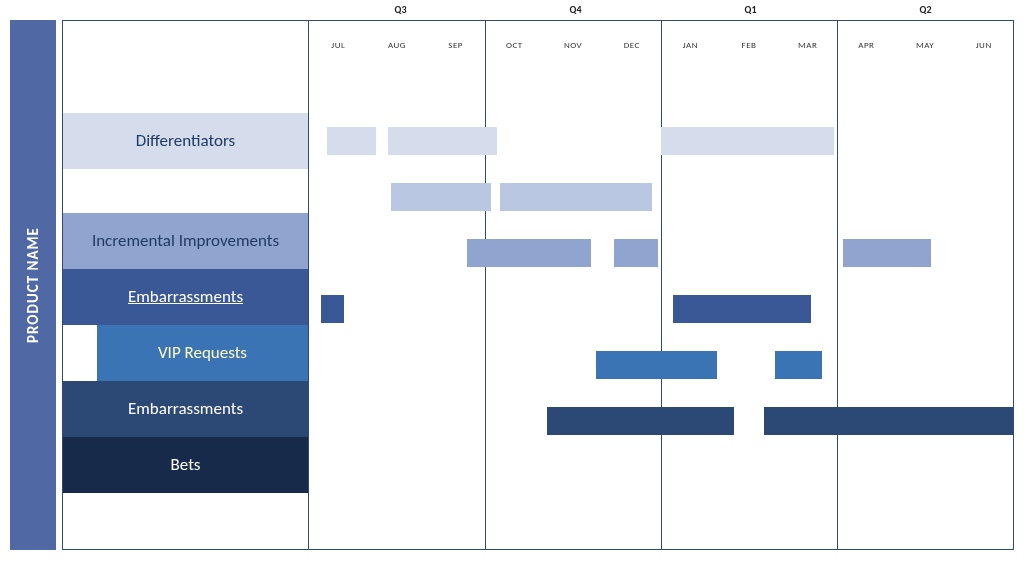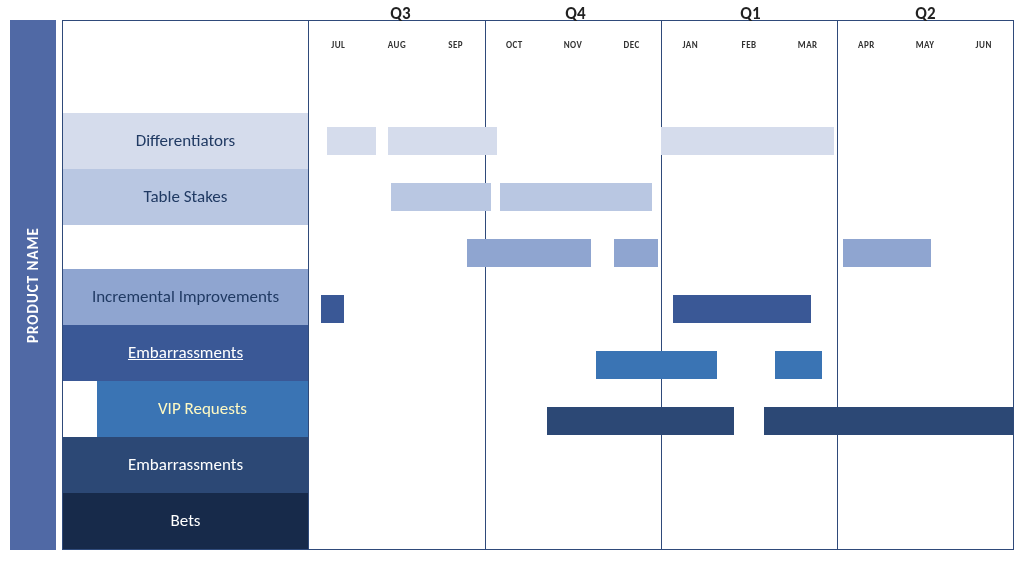--- a/index.html
+++ b/index.html
@@ -41,21 +41,21 @@
     position: absolute;
     top: -18px;
     left: 250px;
     right: 0;
     display: flex;
   }
   .quarters > div {
     flex: 1;
     text-align: center;
     font-weight: 700;
-    font-size: 17px;
+    font-size: 10px;
     color: #222;
   }
   
   .inner {
     position: absolute;
     inset: 0;
     display: flex;
   }
   .cat-col {
     width: 246px;
@@ -89,21 +89,21 @@
   .months {
     position: absolute;
     top: 18px;
     left: 0; right: 0;
     display: flex;
   }
   .months > div {
     flex: 1;
     text-align: center;
     font-size: 9px;
-    font-weight: 700;
+    font-weight: 400;
     color: #333;
     letter-spacing: .5px;
   }
   .bars {
     position: absolute;
     top: 92px;
     left: 0; right: 0; bottom: 0;
   }
   .track {
     height: 56px;
@@ -129,21 +129,20 @@
       <div>Q4</div>
       <div>Q1</div>
       <div>Q2</div>
     </div>
 
     <div class="inner">
       <div class="cat-col">
         <div class="cat-spacer"></div>
         <div id="cats">
             <div class="cat-cell" style="background: rgb(213, 220, 236); color: rgb(32, 58, 99);">Differentiators</div>
-            <div class="cat-cell" style="background: rgb(185, 199, 226); color: rgb(32, 58, 99);">Table Stakes</div>
             <div class="cat-cell" style="background: rgb(143, 165, 208); color: rgb(32, 58, 99); margin-top: 44px;">Incremental Improvements</div>
             <div class="cat-cell" style="background: rgb(58, 88, 150); color: rgb(255, 255, 255); text-decoration: underline;">Embarrassments</div>
             <div class="cat-cell" style="background: rgb(58, 116, 180); color: #fef9c3; margin-left: 34px;">VIP Requests</div>
             <div class="cat-cell" style="background: rgb(44, 72, 117); color: rgb(255, 255, 255);">Embarrassments</div>
             <div class="cat-cell" style="background: rgb(23, 42, 74); color: rgb(255, 255, 255);">Bets</div>
           </div>
       </div>
       <div class="time-area">
         <div class="months" id="months">
             <div>JUL</div>

